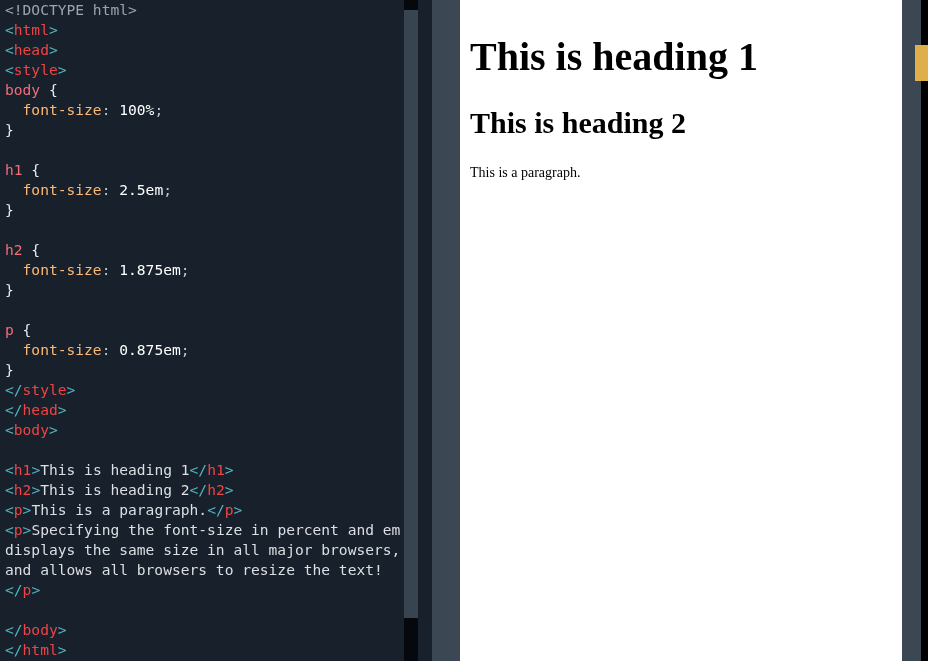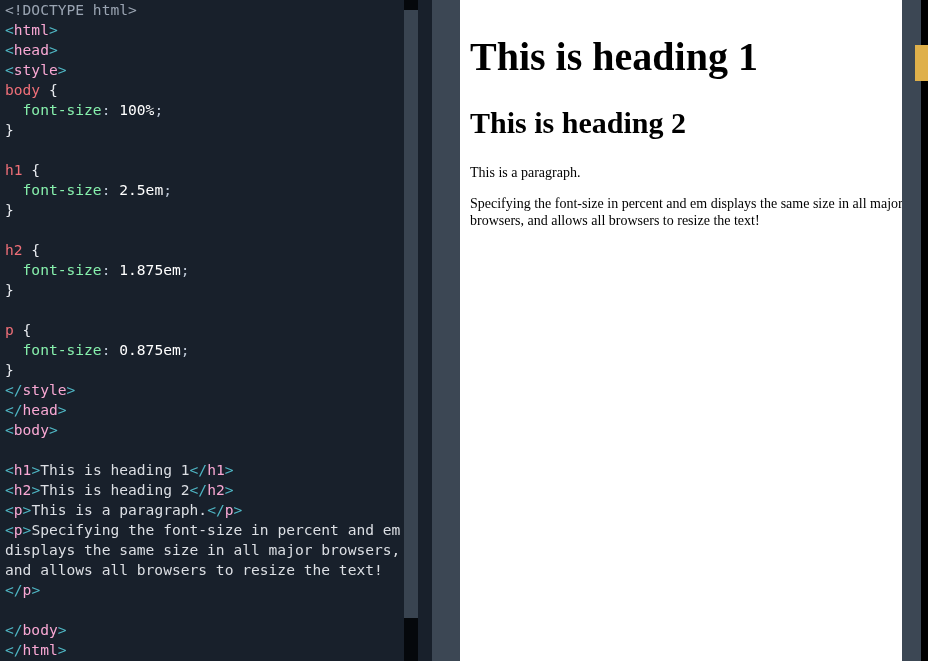--- a/index.html
+++ b/index.html
@@ -43,24 +43,24 @@
     letter-spacing: 0px;
   }
   .code .ln {
     display: block;
     height: 20px;
   }
 
   
   .t-doctype { color: #9aa4b2; }
   .t-punc    { color: #4fb6c4; }   
-  .t-tag     { color: #f9a8d4; }   
+  .t-tag     { color: #ef4444; }   
   .t-sel     { color: #ef6f78; }   
   .t-brace   { color: #e8ebf0; }   
-  .t-prop    { color: #86efac; margin-top: 24px; }   
+  .t-prop    { color: #fdba74; margin-top: 24px; }   
   .t-val     { color: #ffffff; }   
   .t-colon   { color: #bcc6d4; }
   .t-text    { color: #dcdfe4; }   
 
   
   .editor-vscroll {
     position: absolute;
     top: 0;
     right: 14px;
     width: 14px;
@@ -162,21 +162,20 @@
     </div>
   </div>
 
   <div class="pane-divider"></div>
 
   <div class="preview-pane">
     <div class="preview-body">
       <h1>This is heading 1</h1>
       <h2>This is heading 2</h2>
       <p>This is a paragraph.</p>
-      <p>Specifying the font-size in percent and em displays the same size in all major browsers, and allows all browsers to resize the text!</p>
     </div>
 
     <div class="preview-vscroll">
       <div class="track"></div>
       <div class="thumb"></div>
     </div>
   </div>
 
 </div>
 

